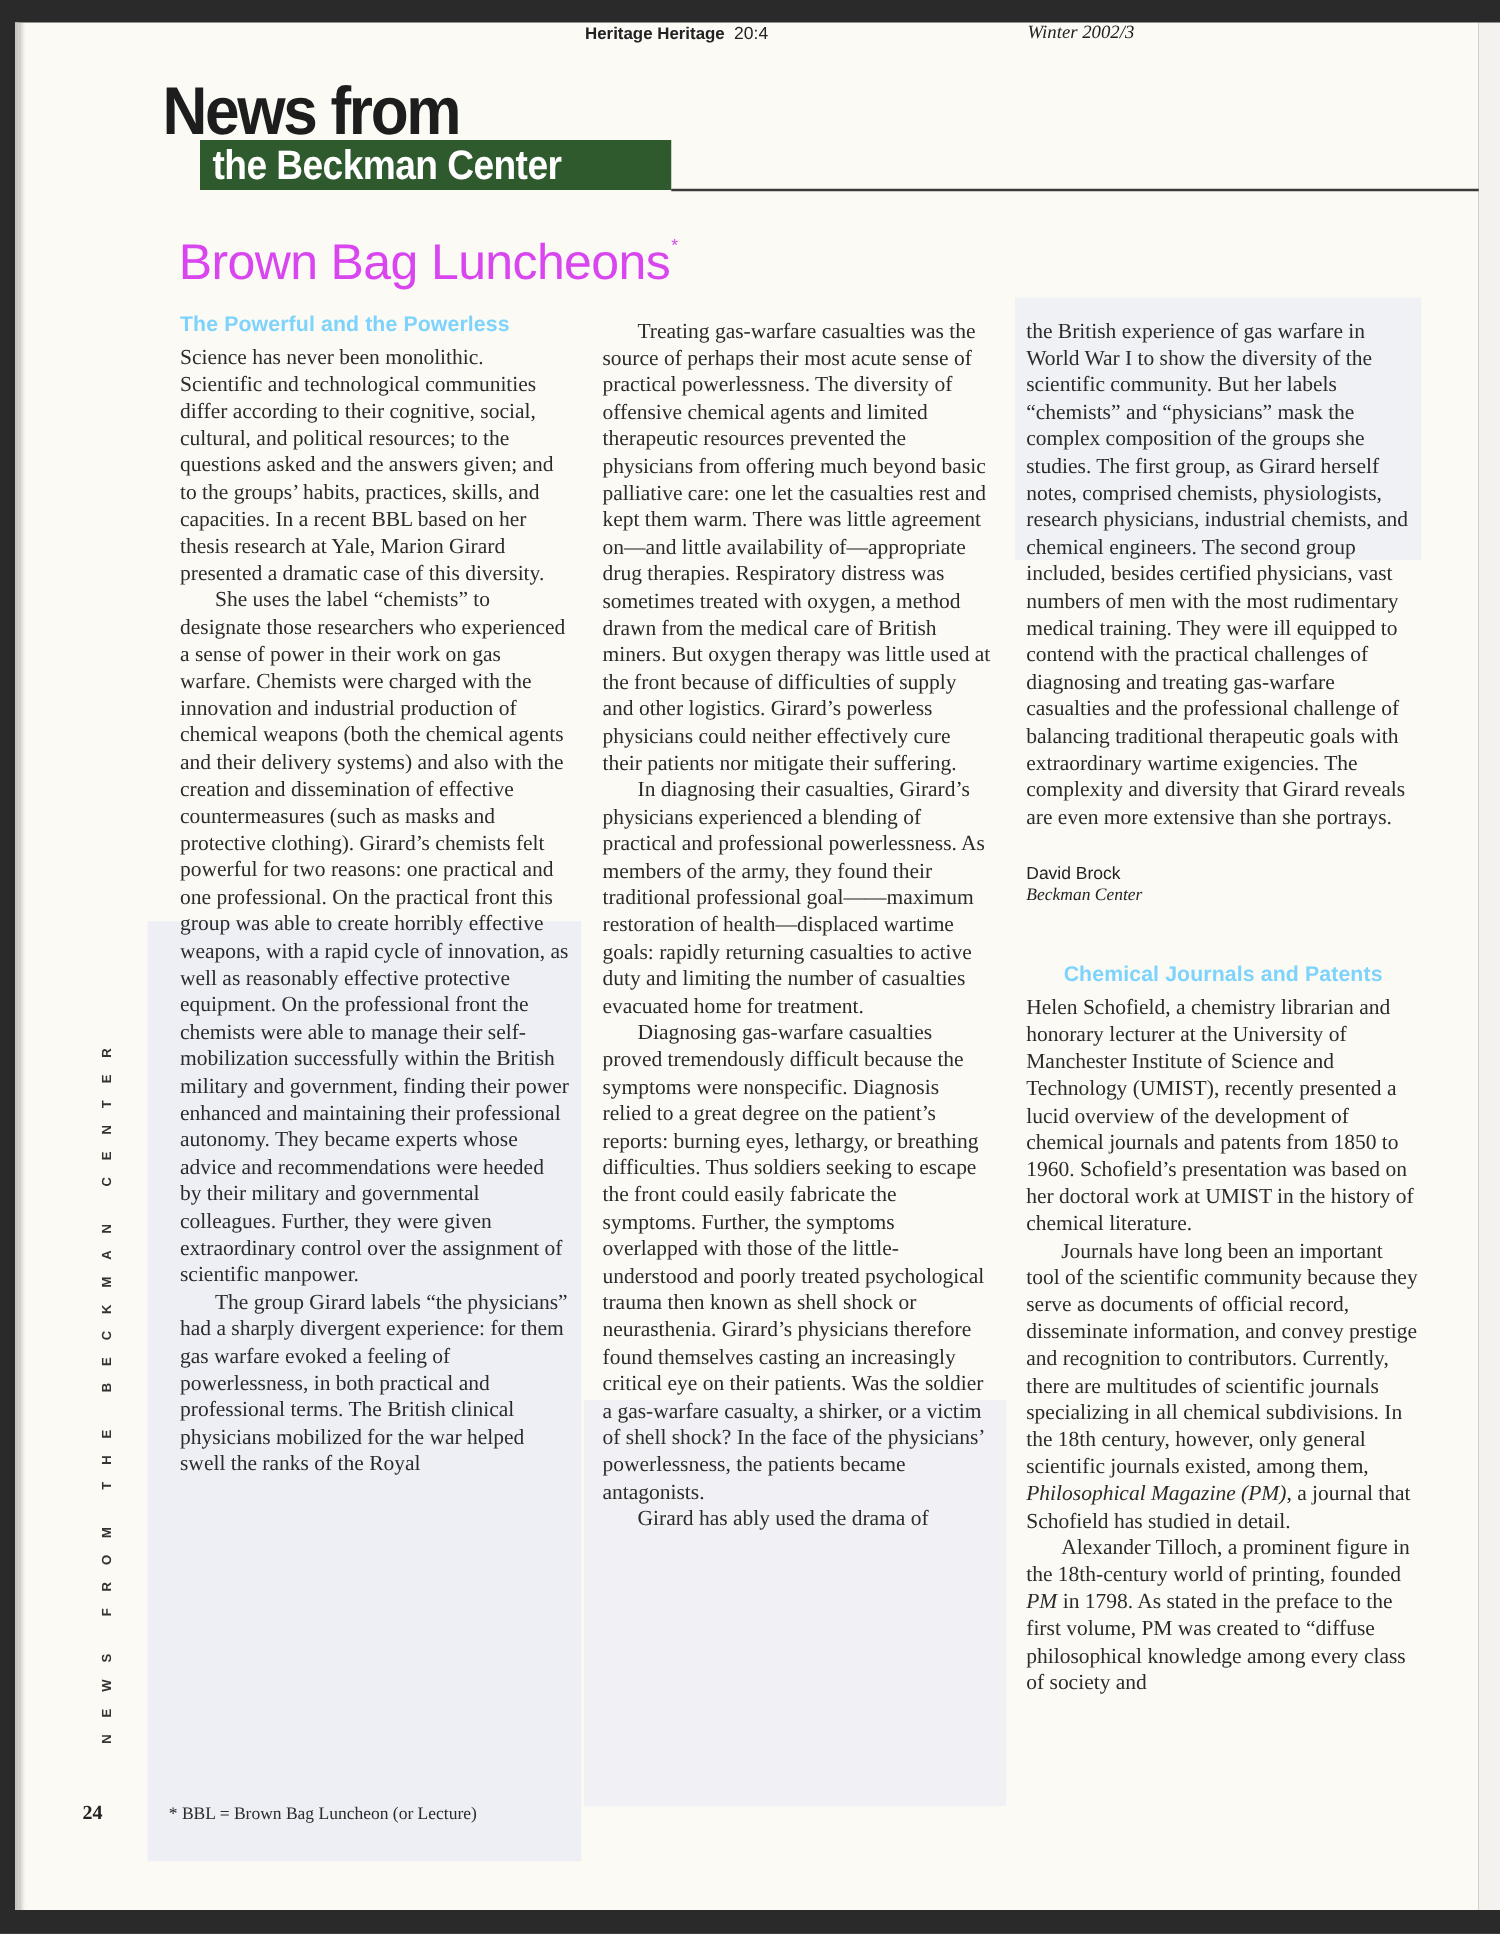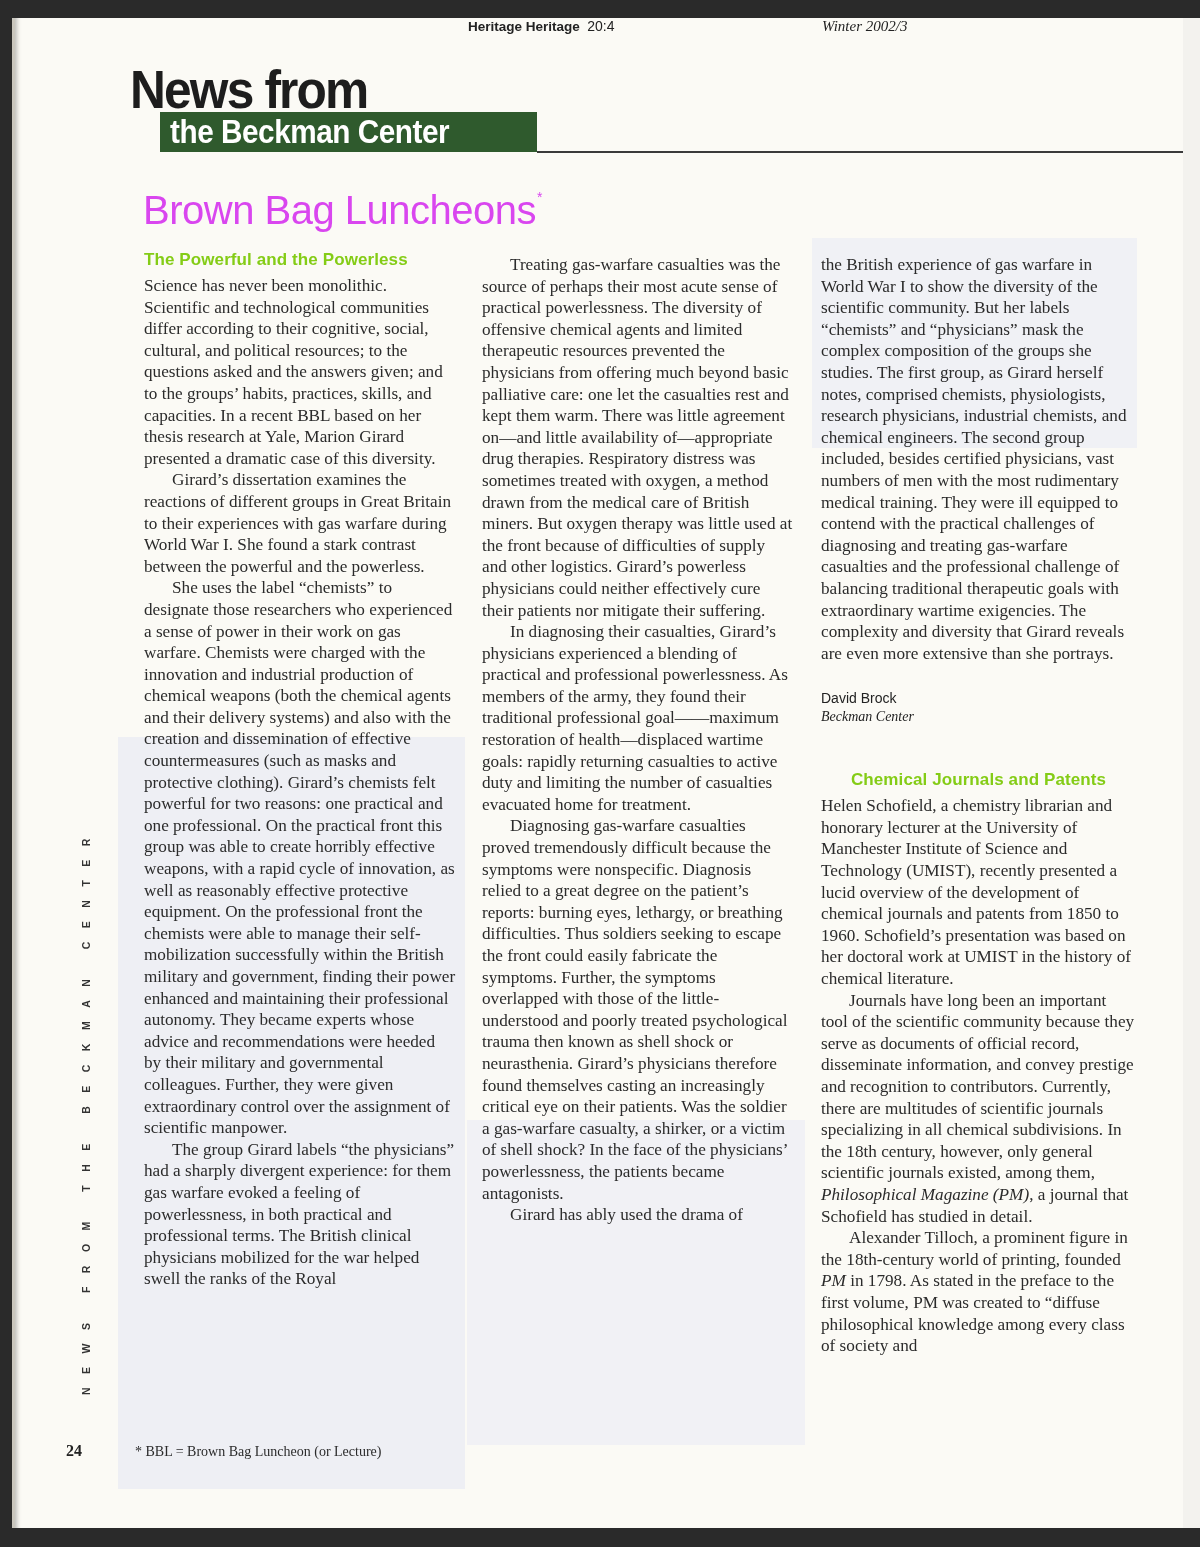--- a/index.html
+++ b/index.html
@@ -58,21 +58,21 @@
     .shade-box { position: absolute; background: #eeeff4; }
 
     .col { position: absolute; font-size: 17.2px; line-height: 21.6px; text-align: left; }
     .col p { margin: 0; }
     .col p.indent { text-indent: 28px; }
     .col1 { left: 144px; top: 249px; width: 312px; }
     .col2 { left: 482px; top: 254px; width: 312px; }
     .col3 { left: 821px; top: 254px; width: 315px; }
 
     .h-sans {
-      font-family: "Liberation Sans", sans-serif; font-weight: bold; color: #84cc16;
+      font-family: "Liberation Sans", sans-serif; font-weight: bold; color: #7dd3fc;
       font-size: 17px; line-height: 22px; margin: 0 0 4px 0; letter-spacing: 0.1px;
     }
     .h-sub {
       font-family: "Liberation Sans", sans-serif; font-weight: bold; font-style: italic;
       color: #2f5a2d; font-size: 16.5px; line-height: 21px; margin: 0;
     }
     .byline-name { font-family: "Liberation Sans", sans-serif; font-size: 14px; color: #222; margin-top: 25px; line-height: 18px; }
     .byline-affil { font-style: italic; font-size: 14px; color: #222; line-height: 20px; }
     .h-sans.second { margin-top: 42px; text-align: center; }
 
@@ -110,21 +110,20 @@
 
 <div class="section-title"><span>Brown Bag Luncheons</span><sup>*</sup></div>
 
 <div class="shade-box" style="left:118px; top:737px; width:347px; height:752px;"></div>
 <div class="shade-box" style="left:467px; top:1120px; width:338px; height:325px; background:#f1f1f5;"></div>
 <div class="shade-box" style="left:812px; top:238px; width:325px; height:210px; background:#f0f1f5;"></div>
 
 <div class="col col1">
   <h2 class="h-sans">The Powerful and the Powerless</h2>
   <p>Science has never been monolithic. Scientific and technological communities differ according to their cognitive, social, cultural, and political resources; to the questions asked and the answers given; and to the groups’ habits, practices, skills, and capacities. In a recent BBL based on her thesis research at Yale, Marion Girard presented a dramatic case of this diversity.</p>
-  <p class="indent">Girard’s dissertation examines the reactions of different groups in Great Britain to their experiences with gas warfare during World War I. She found a stark contrast between the powerful and the powerless.</p>
   <p class="indent">She uses the label “chemists” to designate those researchers who experienced a sense of power in their work on gas warfare. Chemists were charged with the innovation and industrial production of chemical weapons (both the chemical agents and their delivery systems) and also with the creation and dissemination of effective countermeasures (such as masks and protective clothing). Girard’s chemists felt powerful for two reasons: one practical and one professional. On the practical front this group was able to create horribly effective weapons, with a rapid cycle of innovation, as well as reasonably effective protective equipment. On the professional front the chemists were able to manage their self-mobilization successfully within the British military and government, finding their power enhanced and maintaining their professional autonomy. They became experts whose advice and recommendations were heeded by their military and governmental colleagues. Further, they were given extraordinary control over the assignment of scientific manpower.</p>
   <p class="indent" id="p3">The group Girard labels “the physicians” had a sharply divergent experience: for them gas warfare evoked a feeling of powerlessness, in both practical and professional terms. The British clinical physicians mobilized for the war helped swell the ranks of the Royal</p>
 </div>
 
 <div class="col col2">
   <p class="indent">Treating gas-warfare casualties was the source of perhaps their most acute sense of practical powerlessness. The diversity of offensive chemical agents and limited therapeutic resources prevented the physicians from offering much beyond basic palliative care: one let the casualties rest and kept them warm. There was little agreement on—and little availability of—appropriate drug therapies. Respiratory distress was sometimes treated with oxygen, a method drawn from the medical care of British miners. But oxygen therapy was little used at the front because of difficulties of supply and other logistics. Girard’s powerless physicians could neither effectively cure their patients nor mitigate their suffering.</p>
   <p class="indent">In diagnosing their casualties, Girard’s physicians experienced a blending of practical and professional powerlessness. As members of the army, they found their traditional professional goal——maximum restoration of health—displaced wartime goals: rapidly returning casualties to active duty and limiting the number of casualties evacuated home for treatment.</p>
   <p class="indent">Diagnosing gas-warfare casualties proved tremendously difficult because the symptoms were nonspecific. Diagnosis relied to a great degree on the patient’s reports: burning eyes, lethargy, or breathing difficulties. Thus soldiers seeking to escape the front could easily fabricate the symptoms. Further, the symptoms overlapped with those of the little-understood and poorly treated psychological trauma then known as shell shock or neurasthenia. Girard’s physicians therefore found themselves casting an increasingly critical eye on their patients. Was the soldier a gas-warfare casualty, a shirker, or a victim of shell shock? In the face of the physicians’ powerlessness, the patients became antagonists.</p>
   <p class="indent" id="p7">Girard has ably used the drama of</p>
 </div>

